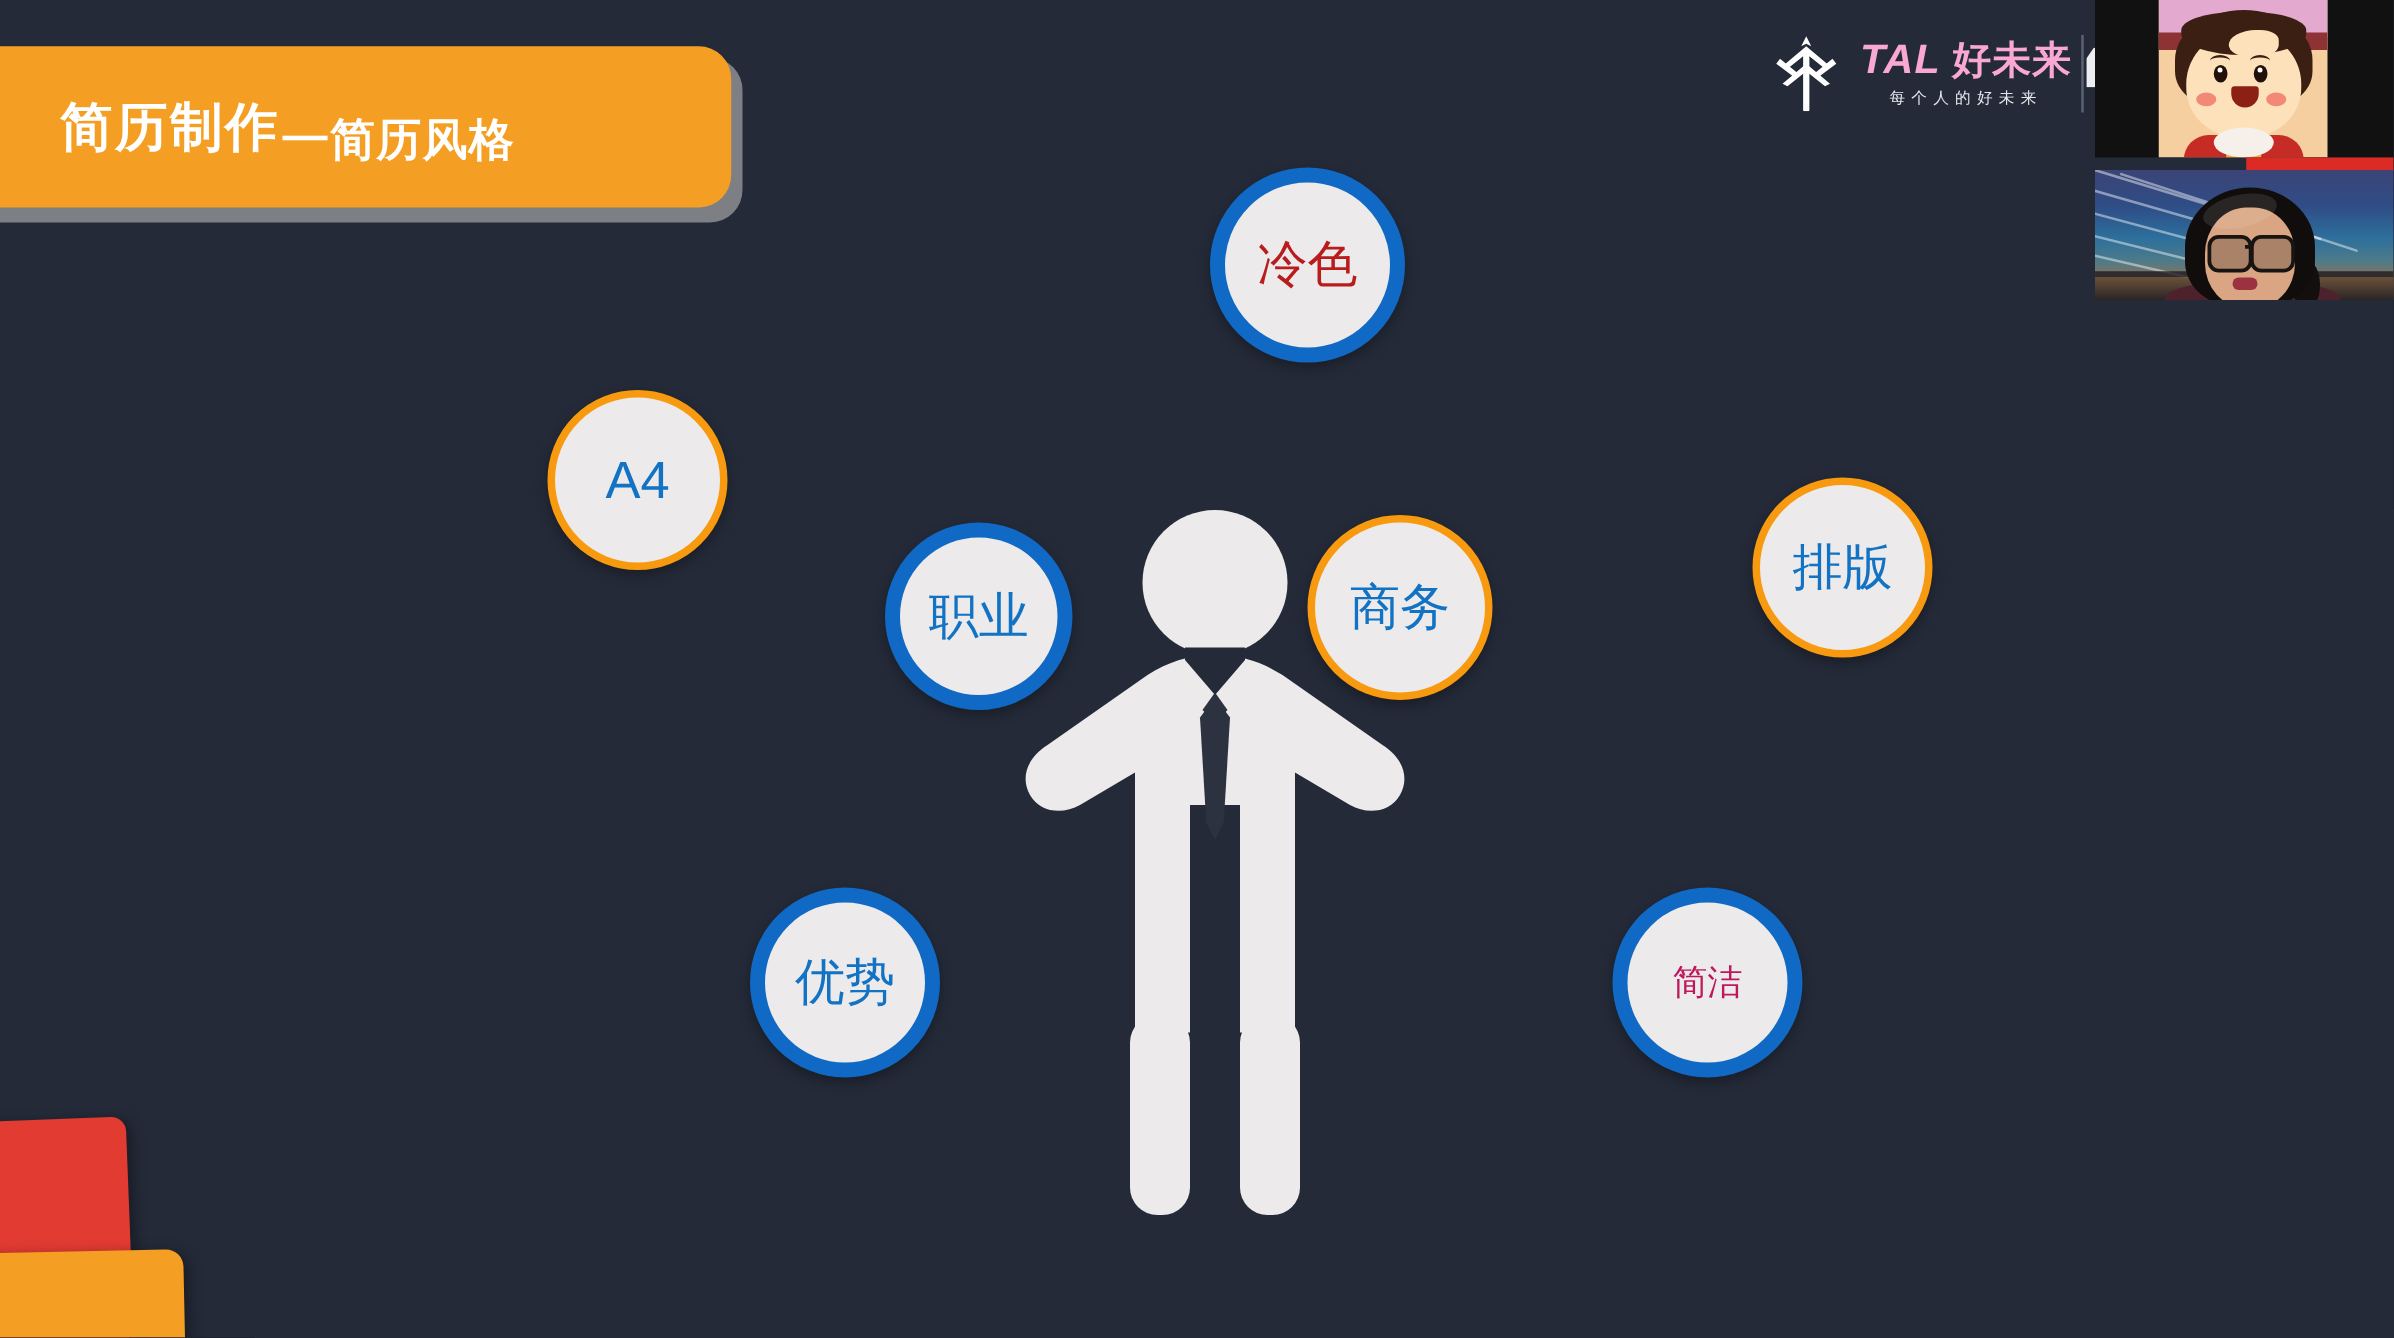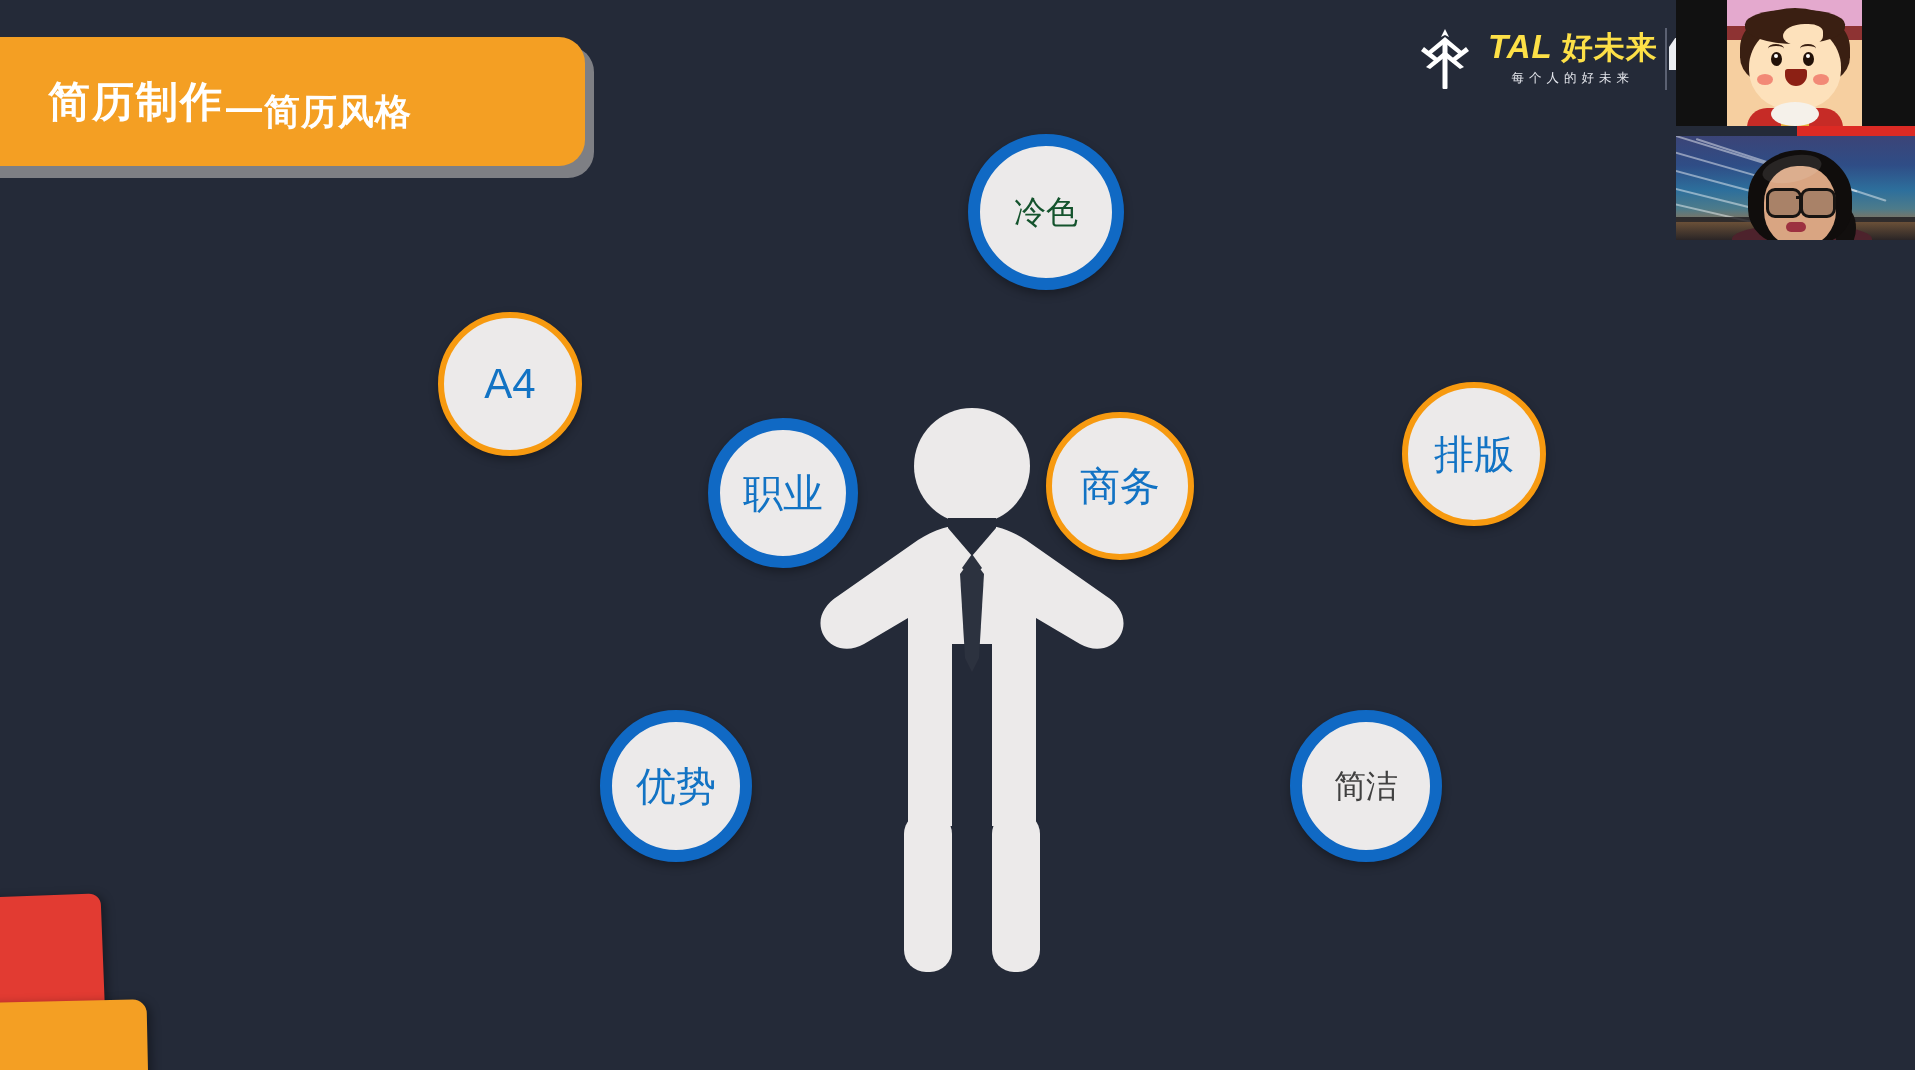--- a/index.html
+++ b/index.html
@@ -86,21 +86,21 @@
   .logo-mark { width: 54px; height: 62px; flex: 0 0 auto; }
   .logo-text-wrap {
     margin-left: 16px;
     display: flex;
     flex-direction: column;
     justify-content: center;
   }
   .logo-row1 {
     display: flex;
     align-items: baseline;
-    color: #fde047;
+    color: #f9a8d4;
   }
   .logo-tal {
     font-size: 33px;
     font-weight: bold;
     font-style: italic;
     letter-spacing: 1px;
     line-height: 1;
   }
   .logo-cn {
     font-size: 31px;
@@ -434,35 +434,35 @@
       <path d="M172 146 L182 160 L172 170 L162 160 Z" fill="#2c323f"></path>
       <rect x="170" y="300" width="4" height="118" fill="#242a38"></rect>
     </svg>
   </div>
 
   <div class="deco-red"></div>
   <div class="deco-orange"></div>
 
   <div id="bubbles">
       <div class="bubble blue" style="left: 968px; top: 134px; width: 156px; height: 156px; border-color: rgb(16, 105, 196);">
-        <span class="lbl" style="font-size: 32px; color: #14532d;">冷色</span>
+        <span class="lbl" style="font-size: 40px; color: #b91c1c;">冷色</span>
       </div>
       <div class="bubble orange" style="left: 438px; top: 312px; width: 144px; height: 144px; border-color: rgb(247, 154, 16);">
         <span class="lbl" style="font-size: 42px; color: rgb(18, 115, 196);">A4</span>
       </div>
       <div class="bubble blue" style="left: 708px; top: 418px; width: 150px; height: 150px; border-color: rgb(16, 105, 196);">
         <span class="lbl" style="font-size: 40px; color: rgb(18, 115, 196);">职业</span>
       </div>
       <div class="bubble orange" style="left: 1046px; top: 412px; width: 148px; height: 148px; border-color: rgb(247, 154, 16);">
         <span class="lbl" style="font-size: 40px; color: rgb(18, 115, 196);">商务</span>
       </div>
       <div class="bubble orange" style="left: 1402px; top: 382px; width: 144px; height: 144px; border-color: rgb(247, 154, 16);">
         <span class="lbl" style="font-size: 40px; color: rgb(18, 115, 196);">排版</span>
       </div>
       <div class="bubble blue" style="left: 600px; top: 710px; width: 152px; height: 152px; border-color: rgb(16, 105, 196);">
         <span class="lbl" style="font-size: 40px; color: rgb(18, 115, 196);">优势</span>
       </div>
       <div class="bubble blue" style="left: 1290px; top: 710px; width: 152px; height: 152px; border-color: rgb(16, 105, 196);">
-        <span class="lbl" style="font-size: 32px; color: #404040;">简洁</span>
+        <span class="lbl" style="font-size: 28px; color: #be185d;">简洁</span>
       </div>
     </div>
 
 </div>
 
 </body></html>

